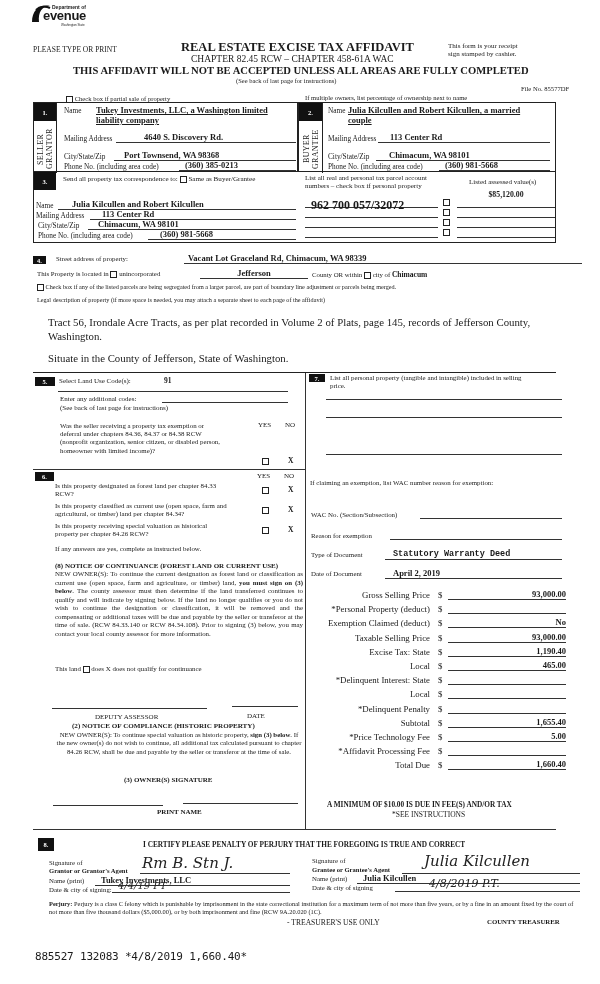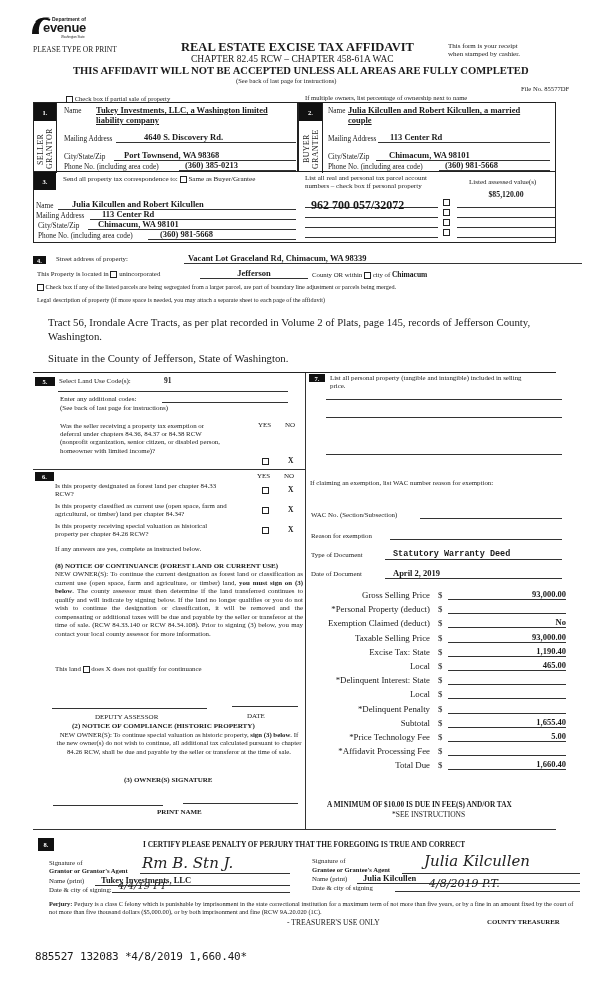--- a/index.html
+++ b/index.html
@@ -14,35 +14,35 @@
   .vert { writing-mode: vertical-rl; transform: rotate(180deg); font-size: 8px; text-align: center; line-height: 9px; letter-spacing: 0.3px; }
   .val { font-weight: bold; font-size: 8.5px; }
   .fin-label { text-align: right; font-size: 8.8px; }
   .fin-dollar { font-size: 8.8px; }
   .fin-val { font-weight: bold; font-size: 8.5px; text-align: right; border-bottom: 1px solid #333; }
   .sig { font-family: "DejaVu Serif", serif; font-style: italic; color: #222; }
 </style>
 </head>
 <body>
 
-<div class="abs" style="left:30px;top:12px;width:70px;height:28px;">
+<div class="abs" style="left:30px;top:0;width:70px;height:28px;">
   <svg width="22" height="22" viewBox="0 0 22 22" class="abs" style="left:0;top:2px;">
     <path d="M2 20 C2 8, 10 2, 20 4 C12 4, 8 10, 9 20 Z" fill="#111"></path>
     <path d="M6 8 C10 4, 16 4, 20 6" stroke="#111" stroke-width="2" fill="none"></path>
   </svg>
   <div class="abs" style="left:22px;top:4px;font-family:'Liberation Sans',sans-serif;font-size:5px;font-weight:bold;">Department of</div>
   <div class="abs" style="left:13px;top:8px;font-family:'Liberation Sans',sans-serif;font-size:13px;font-weight:bold;letter-spacing:-0.3px;">evenue</div>
   <div class="abs" style="left:31px;top:23px;font-family:'Liberation Sans',sans-serif;font-size:3px;">Washington State</div>
 </div>
 
 <div class="abs" style="left:33px;top:45px;font-size:7.5px;">PLEASE TYPE OR PRINT</div>
 <div class="abs b" style="left:181px;top:40px;font-size:12.5px;">REAL ESTATE EXCISE TAX AFFIDAVIT</div>
 <div class="abs" style="left:191px;top:54px;font-size:9.5px;">CHAPTER 82.45 RCW – CHAPTER 458-61A WAC</div>
 <div class="abs" style="left:448px;top:42px;font-size:7px;">This form is your receipt</div>
-<div class="abs" style="left:448px;top:50px;font-size:7px;">when stamped by cashier.</div>
+<div class="abs" style="left:448px;top:50px;font-size:7px;">sign stamped by cashier.</div>
 <div class="abs b" style="left:73px;top:65px;font-size:10.6px;">THIS AFFIDAVIT WILL NOT BE ACCEPTED UNLESS ALL AREAS ARE FULLY COMPLETED</div>
 <div class="abs" style="left:236px;top:77px;font-size:6.5px;">(See back of last page for instructions)</div>
 <div class="abs" style="left:521px;top:85px;font-size:6.6px;">File No. 85577DF</div>
 
 <div class="abs" style="left:66px;top:95px;font-size:6.6px;">
   <span class="cb"></span>
   <span>Check box if partial sale of property</span>
 </div>
 <div class="abs" style="left:305px;top:94px;font-size:6.6px;">If multiple owners, list percentage of ownership next to name</div>
 

